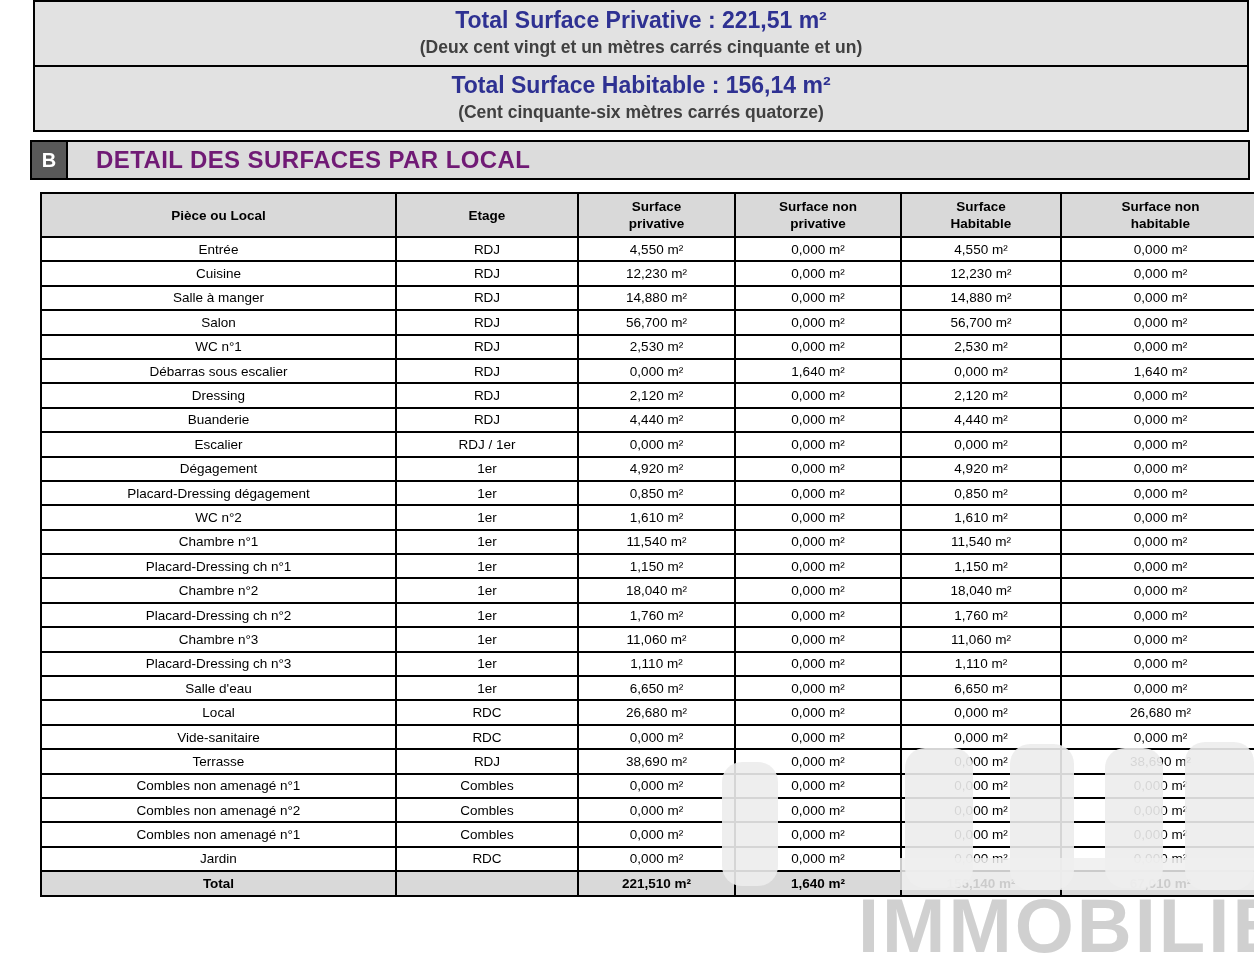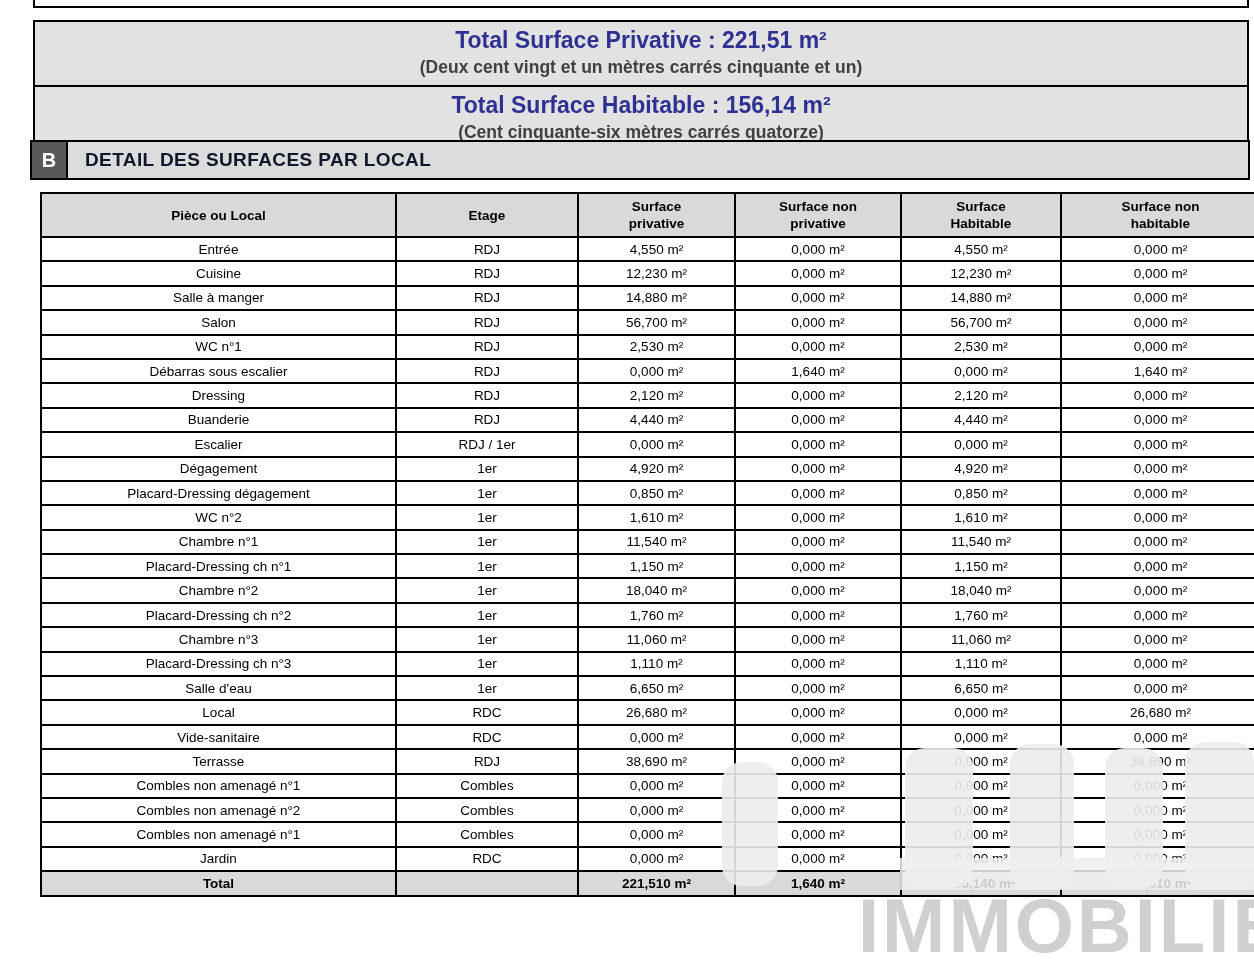--- a/index.html
+++ b/index.html
@@ -8,39 +8,39 @@
     font-family:"Liberation Sans",sans-serif;color:#000;overflow:hidden;
   }
   
   .top-clip{
     position:absolute;left:33px;top:0;width:1212px;height:6px;
     border-left:2px solid #000;border-right:2px solid #000;border-bottom:2px solid #000;
     background:#fff;
   }
   
   .summary-box{
-    position:absolute;left:33px;top:20px;width:1212px;
+    position:absolute;left:33px;top:0;width:1212px;
     border:2px solid #000;background:#e2e2e2;text-align:center;
   }
   .summary-section{padding:3px 0 5px 0;}
   .summary-section.first{border-bottom:2px solid #000;}
   .sum-title{font-size:23px;font-weight:bold;color:#2e3192;line-height:30px;}
   .sum-words{font-size:17.5px;font-weight:bold;color:#404040;line-height:25px;}
   
   .section-header{
     position:absolute;left:30px;top:140px;width:1220px;height:40px;
     border:2px solid #000;background:#dcdcdc;display:flex;box-sizing:border-box;
   }
   .section-letter{
     width:34px;background:#595959;color:#fff;font-weight:bold;font-size:20px;
     display:flex;align-items:center;justify-content:center;border-right:2px solid #000;
   }
   .section-title{
-    display:flex;align-items:center;padding-left:17px;font-weight:bold;
-    font-size:19px;letter-spacing:0.4px;color:#0f172a;
+    display:flex;align-items:center;padding-left:28px;font-weight:bold;
+    font-size:24px;letter-spacing:0.4px;color:#701a75;
   }
   
   table.surfaces{
     position:absolute;left:40px;top:192px;width:1219px;
     border-collapse:collapse;table-layout:fixed;
   }
   table.surfaces th, table.surfaces td{
     border:2px solid #000;text-align:center;vertical-align:middle;
     font-size:13.5px;padding:0;overflow:hidden;white-space:nowrap;
   }

